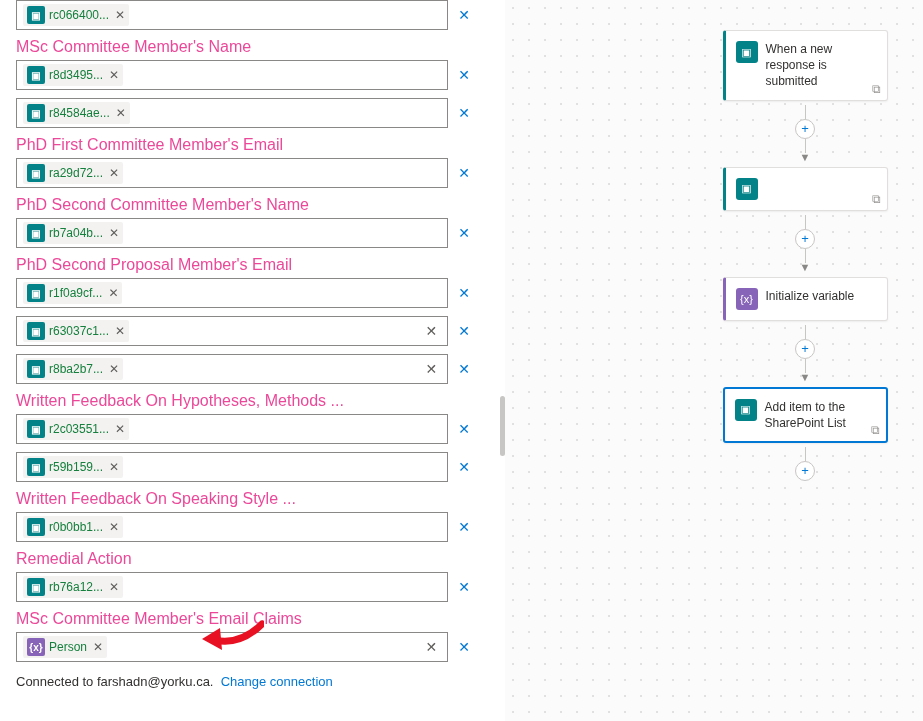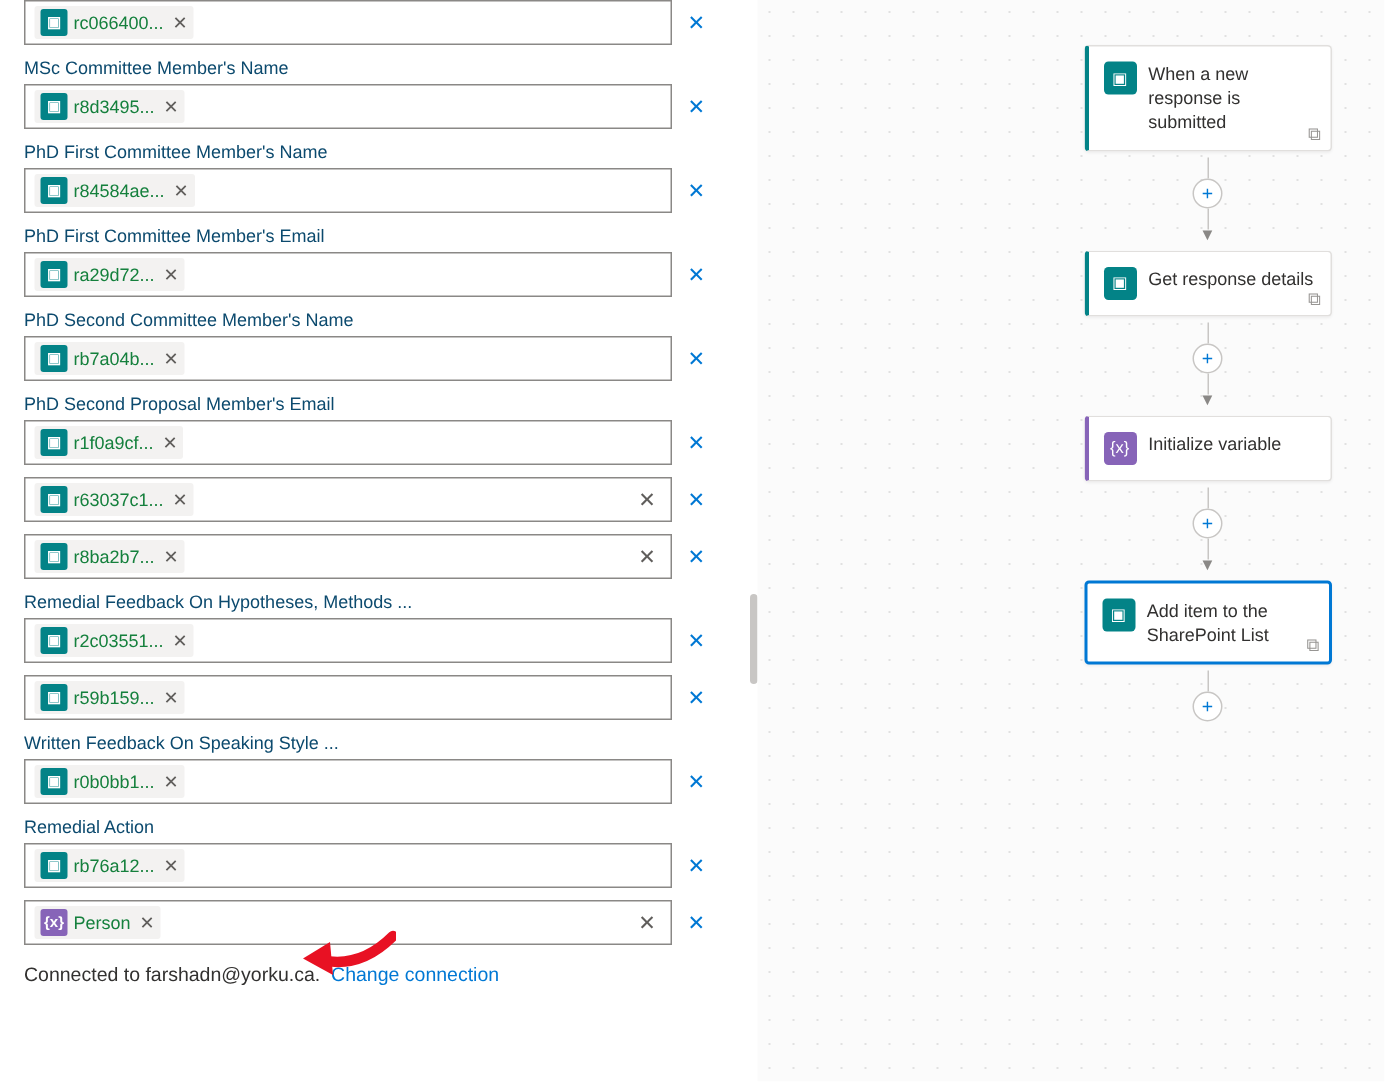--- a/index.html
+++ b/index.html
@@ -1,20 +1,20 @@
 <!DOCTYPE html>
 <html><head>
   <meta charset="utf-8">
   <style>
     * { box-sizing: border-box; margin: 0; padding: 0; }
     body { font-family: "Segoe UI", Tahoma, sans-serif; font-size: 13px; color: #323130; background: #fff; width: 923px; height: 721px; position: relative; overflow: hidden; }
     .left-panel { position: absolute; left: 0; top: 0; width: 490px; padding: 0 16px 16px; }
     .right-panel { position: absolute; left: 505px; top: 0; width: 418px; height: 721px; background: #fbfbfb; background-image: radial-gradient(circle, #e1e1e1 1px, transparent 1px); background-size: 16px 16px; }
     .field { margin-bottom: 8px; }
-    .field-label { font-size: 12px; color: #0c4a6e; margin: 8px 0 4px; }
+    .field-label { font-size: 16px; color: #ec4899; margin: 8px 0 4px; }
     .field-row { display: flex; align-items: center; gap: 6px; }
     .input-box { flex: 1; border: 1px solid #8a8886; background: #fff; display: flex; align-items: center; padding: 3px 6px; min-height: 30px; }
     .token { display: inline-flex; align-items: center; background: #f3f2f1; border-radius: 2px; padding: 2px 4px; gap: 4px; font-size: 12px; }
     .token-forms { background: #f3f2f1; }
     .token-var { background: #f3f2f1; }
     .token-icon { width: 18px; height: 18px; display: flex; align-items: center; justify-content: center; border-radius: 2px; color: #fff; font-size: 10px; font-weight: bold; }
     .token-icon.forms-ic { background: #038387; }
     .token-icon.var-ic { background: #8764b8; }
     .token-text { color: #15803d; }
     .token-x { color: #605e5c; margin-left: 2px; cursor: pointer; font-size: 12px; }
@@ -69,21 +69,20 @@
           <span class="token-icon forms-ic">▣</span>
           <span class="token-text">r8d3495...</span>
           <span class="token-x">✕</span>
         </span>
       </div>
       <span class="dyn-x">✕</span>
     </div>
   </div>
 
   <div class="field">
-    <div class="field-label">PhD First Committee Member's Name</div>
     <div class="field-row">
       <div class="input-box">
         <span class="token token-forms">
           <span class="token-icon forms-ic">▣</span>
           <span class="token-text">r84584ae...</span>
           <span class="token-x">✕</span>
         </span>
       </div>
       <span class="dyn-x">✕</span>
     </div>
@@ -153,21 +152,21 @@
           <span class="token-text">r8ba2b7...</span>
           <span class="token-x">✕</span>
         </span>
         <span class="clear-x">✕</span>
       </div>
       <span class="dyn-x">✕</span>
     </div>
   </div>
 
   <div class="field">
-    <div class="field-label">Remedial Feedback On Hypotheses, Methods ...</div>
+    <div class="field-label">Written Feedback On Hypotheses, Methods ...</div>
     <div class="field-row">
       <div class="input-box">
         <span class="token token-forms">
           <span class="token-icon forms-ic">▣</span>
           <span class="token-text">r2c03551...</span>
           <span class="token-x">✕</span>
         </span>
       </div>
       <span class="dyn-x">✕</span>
     </div>
@@ -208,20 +207,21 @@
           <span class="token-icon forms-ic">▣</span>
           <span class="token-text">rb76a12...</span>
           <span class="token-x">✕</span>
         </span>
       </div>
       <span class="dyn-x">✕</span>
     </div>
   </div>
 
   <div class="field">
+    <div class="field-label">MSc Committee Member's Email Claims</div>
     <div class="field-row">
       <div class="input-box">
         <span class="token token-var">
           <span class="token-icon var-ic">{x}</span>
           <span class="token-text">Person</span>
           <span class="token-x">✕</span>
         </span>
         <span class="clear-x">✕</span>
       </div>
       <span class="dyn-x">✕</span>
@@ -255,21 +255,20 @@
     <div class="connector">
       <div class="conn-line"></div>
       <div class="conn-plus">+</div>
       <div class="conn-line"></div>
       <div class="conn-arrow">▼</div>
     </div>
 
     <div class="flow-card accent-forms">
       <div class="flow-card-head">
         <div class="flow-card-icon ic-forms">▣</div>
-        <div class="flow-card-title">Get response details</div>
       </div>
       <span class="flow-card-link">⧉</span>
     </div>
 
     <div class="connector">
       <div class="conn-line"></div>
       <div class="conn-plus">+</div>
       <div class="conn-line"></div>
       <div class="conn-arrow">▼</div>
     </div>

